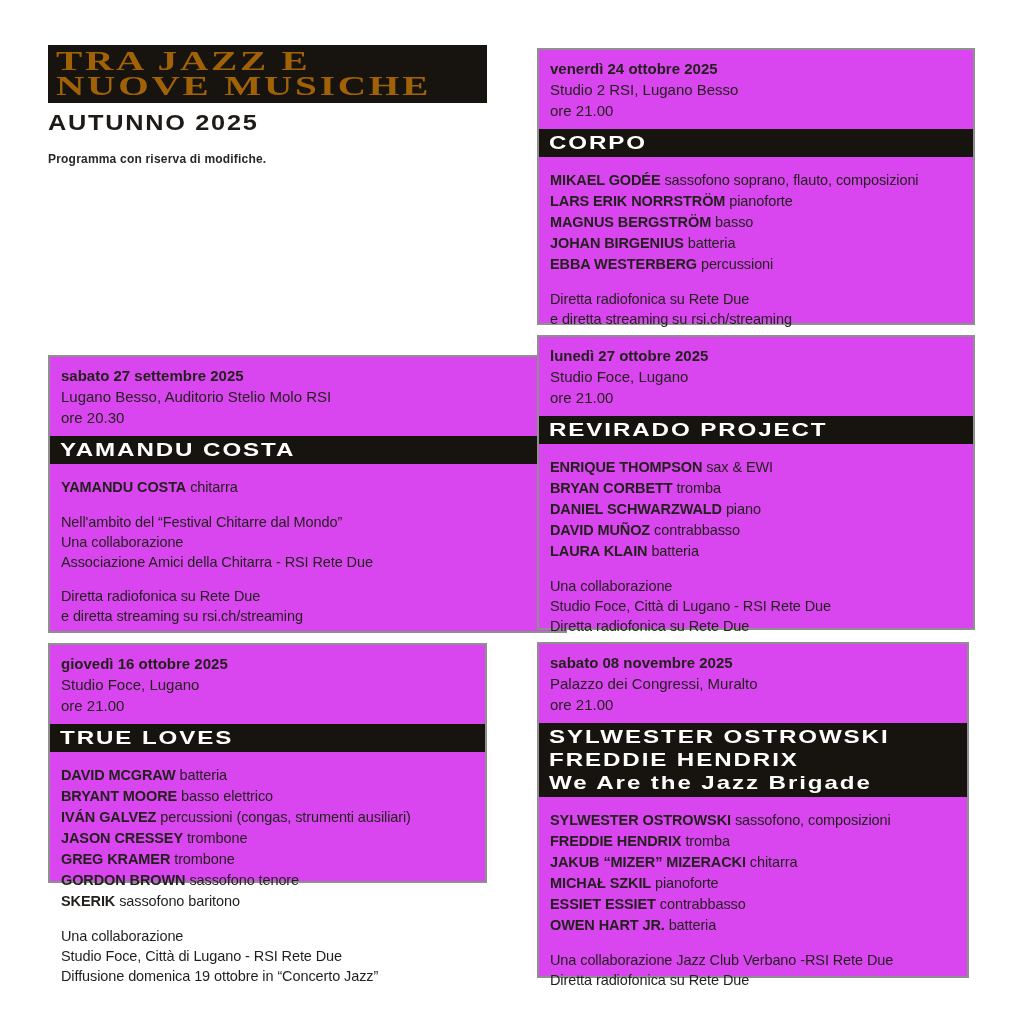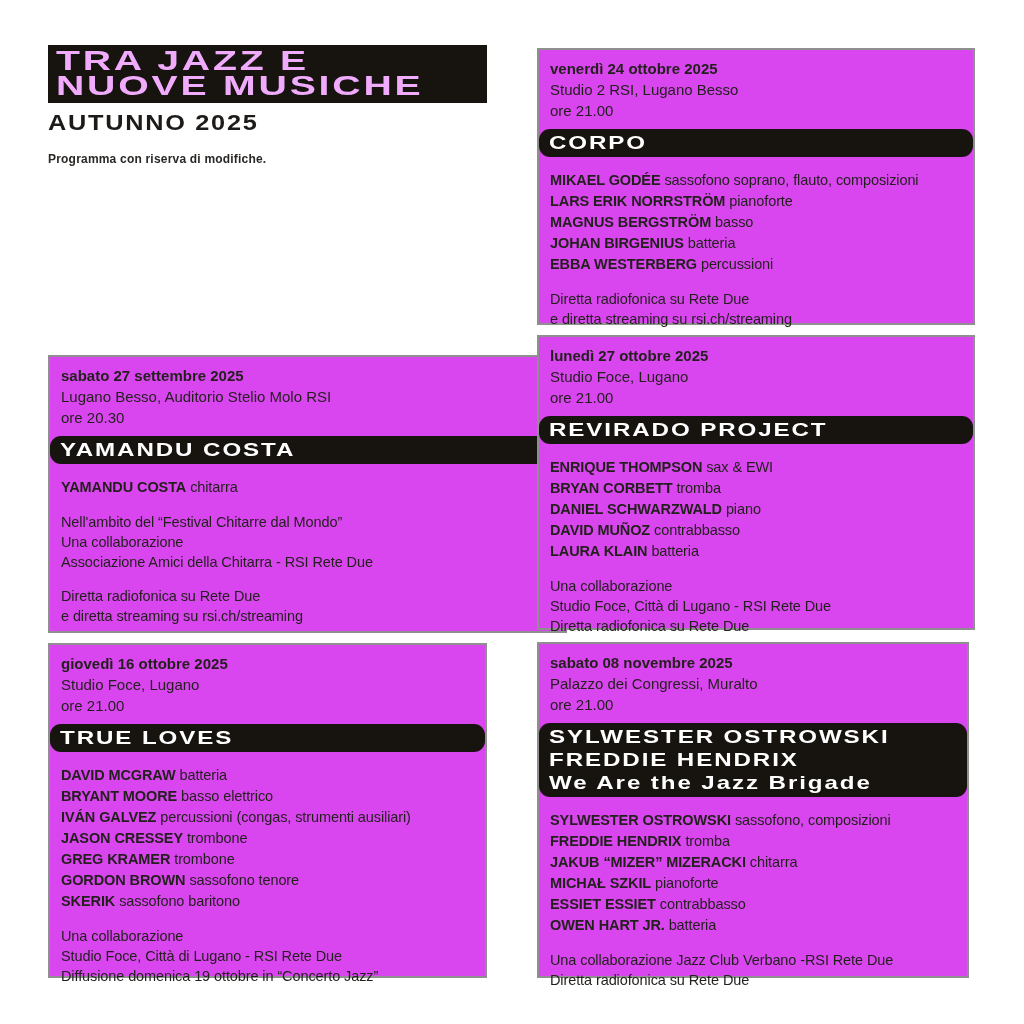--- a/index.html
+++ b/index.html
@@ -2,43 +2,43 @@
 <html><head>
 <meta charset="utf-8">
 <style>
   html,body { margin:0; padding:0; background:#ffffff; }
   .page {
     position:relative; width:1024px; height:1024px; background:#ffffff;
     font-family:"Liberation Sans", sans-serif; color:#221f1c; overflow:hidden;
   }
   
   .title-block { position:absolute; left:48px; top:45px; width:439px; }
-  .title-box { background:#17130f; color:#f0abfc; padding:3px 8px 5px 8px; }
+  .title-box { background:#17130f; color:#a16207; padding:3px 8px 5px 8px;font-family:Liberation Serif, serif; }
   .title-line {
     font-weight:bold; font-size:28px; line-height:25px; letter-spacing:2px;
     transform:scaleX(1.40); transform-origin:left center; white-space:nowrap;
   }
   .season {
     margin-top:7px; font-weight:bold; font-size:22px; letter-spacing:1.5px;
     transform:scaleX(1.15); transform-origin:left center; white-space:nowrap; color:#1d1a17;
   }
   .disclaimer { margin-top:16px; font-size:12px; font-weight:600; letter-spacing:0.2px; color:#2a2724; }
 
   
   .card { position:absolute; border:2px solid #8f8f8f; background:#d946ef; box-sizing:border-box; }
   .card-l1 { left:48px;  top:355px; width:519px; height:278px; }
-  .card-l2 { left:48px;  top:643px; width:439px; height:335px; }
+  .card-l2 { left:48px;  top:643px; width:439px; height:240px; }
   .card-r1 { left:537px; top:48px;  width:438px; height:277px; }
   .card-r2 { left:537px; top:335px; width:438px; height:295px; }
   .card-r3 { left:537px; top:642px; width:432px; height:336px; }
 
   .card-head { padding:8px 11px 0 11px; font-size:15px; line-height:21px; }
   .card-date { font-weight:bold; }
 
-  .card-band { background:#17130f; color:#ffffff; margin-top:8px; padding:2px 10px 3px 10px;border-radius:11px; }
+  .card-band { background:#17130f; color:#ffffff; margin-top:8px; padding:2px 10px 3px 10px; }
   .band-line {
     font-weight:bold; font-size:19px; line-height:23px; letter-spacing:1.5px;
     transform:scaleX(1.27); transform-origin:left center; white-space:nowrap;
   }
 
   .card-body { padding:13px 11px 0 11px; font-size:14.5px; line-height:21px; letter-spacing:-0.1px; }
   .p-line { white-space:nowrap; }
   .p-name { font-weight:bold; }
   .notes { margin-top:14px; font-size:14.5px; line-height:20px; }
   .note-line.gap { margin-top:14px; }

